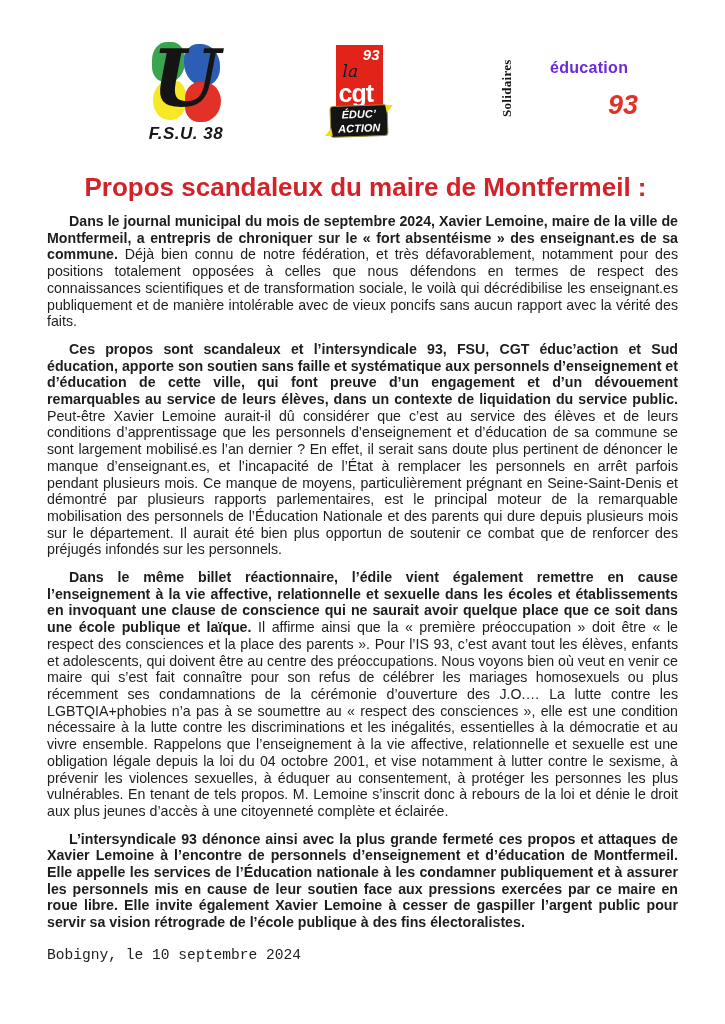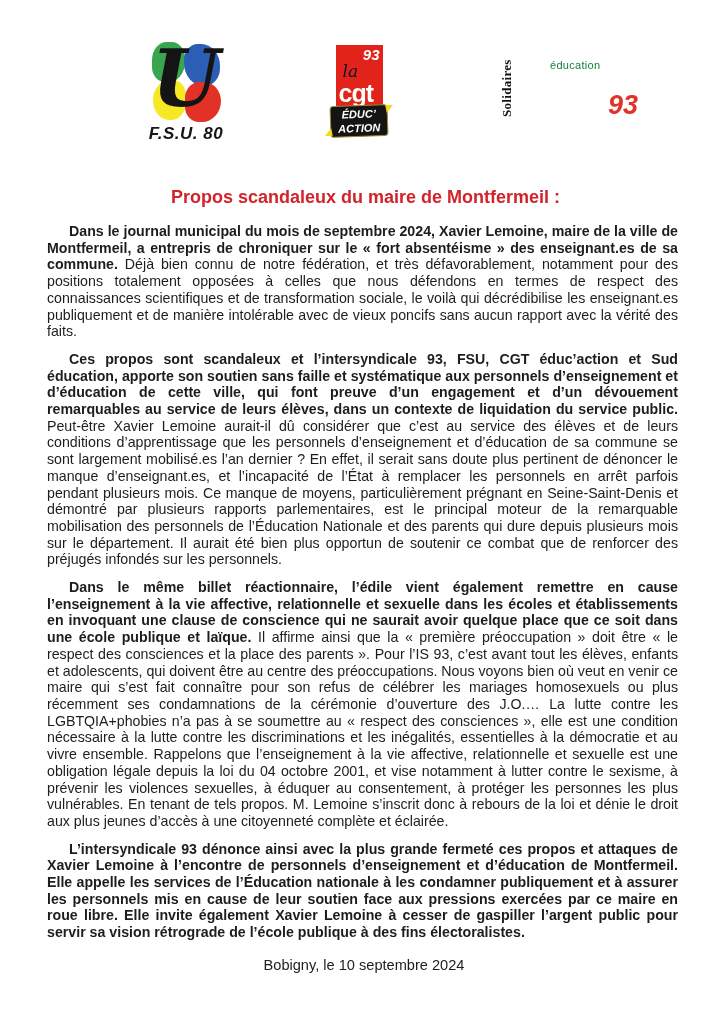--- a/index.html
+++ b/index.html
@@ -50,65 +50,65 @@
   .cgt-black .arrow-r { right: -4px; top: -3px; border-right: 6px solid #f5d90f; border-top: 5px solid transparent; border-bottom: 5px solid transparent; transform: rotate(40deg); }
 
   
   .logo-sud { position: absolute; left: 499px; top: 58px; display: flex; align-items: center; height: 60px; }
   .sud-solidaires {
     writing-mode: vertical-rl; transform: rotate(180deg);
     font-family: "Liberation Serif", serif; font-weight: bold; font-size: 13px;
     color: #141414; height: 58px; text-align: center; letter-spacing: 0.3px;
   }
   .sud-main { position: relative; width: 118px; height: 58px; margin-left: 5px; }
-  .sud-education { position: absolute; top: 0; left: 30px; color: #15803d; font-weight: normal; font-size: 11px; letter-spacing: 0.3px; }
+  .sud-education { position: absolute; top: 0; left: 30px; color: #6d28d9; font-weight: bold; font-size: 16px; letter-spacing: 0.3px; }
   .sud-name {
     position: absolute; top: 0px; left: 0;
     font-family: "DejaVu Serif", serif; font-weight: bold; font-style: italic;
     font-size: 46px; line-height: 56px; color: #141414; letter-spacing: -2px;
   }
   .sud-93 { position: absolute; right: 0; bottom: -2px; color: #e23227; font-weight: bold; font-style: italic; font-size: 27px; line-height: 1; }
 
   
   .title {
     text-align: center; color: #d2232a; font-weight: bold;
-    font-size: 18px; line-height: 26px; margin-top: 18px; padding-left: 6px;
+    font-size: 26px; line-height: 26px; margin-top: 8px; padding-left: 6px;
   }
 
   
   .body-text { margin: 13px 47px 8px 47px; }
   .body-text p {
     text-align: justify;
     text-indent: 22px;
     font-size: 14.2px;
     line-height: 16.7px;
     margin-bottom: 11px;
     color: #1d1d1d;
   }
   .body-text p b { font-weight: bold; }
   .dateline {
-    text-align: center; font-size: 14.6px; color: #1d1d1d; margin: 16px 44px 0 47px;
+    text-align: left; font-size: 14.6px; color: #1d1d1d; margin: 16px 44px 0 47px; font-family: Liberation Mono, monospace;
   }
 </style>
 </head>
 <body>
 
 <div class="page">
 
   <div class="header">
 
     <div class="logo-fsu">
       <div class="fsu-squares">
         <span class="fsu-sq fsu-green"></span>
         <span class="fsu-sq fsu-blue"></span>
         <span class="fsu-sq fsu-yellow"></span>
         <span class="fsu-sq fsu-red"></span>
         <span class="fsu-u">U</span>
       </div>
-      <div class="fsu-label">F.S.U. 80</div>
+      <div class="fsu-label">F.S.U. 38</div>
     </div>
 
     <div class="logo-cgt">
       <div class="cgt-red">
         <span class="cgt-93">93</span>
         <span class="cgt-la">la</span>
         <span class="cgt-name">cgt</span>
       </div>
       <div class="cgt-black">
         <span class="arrow-l"></span>

